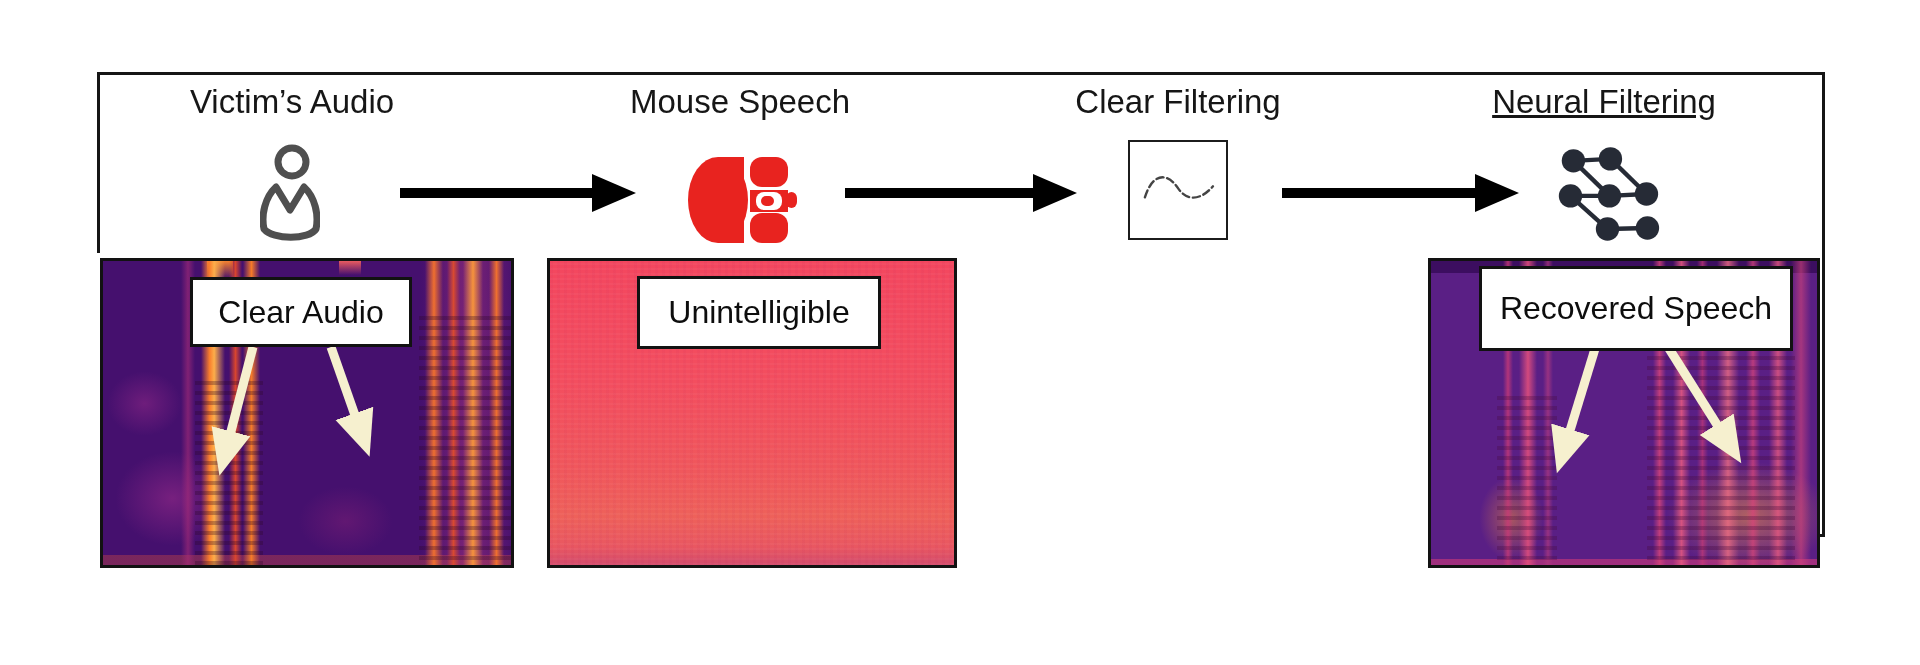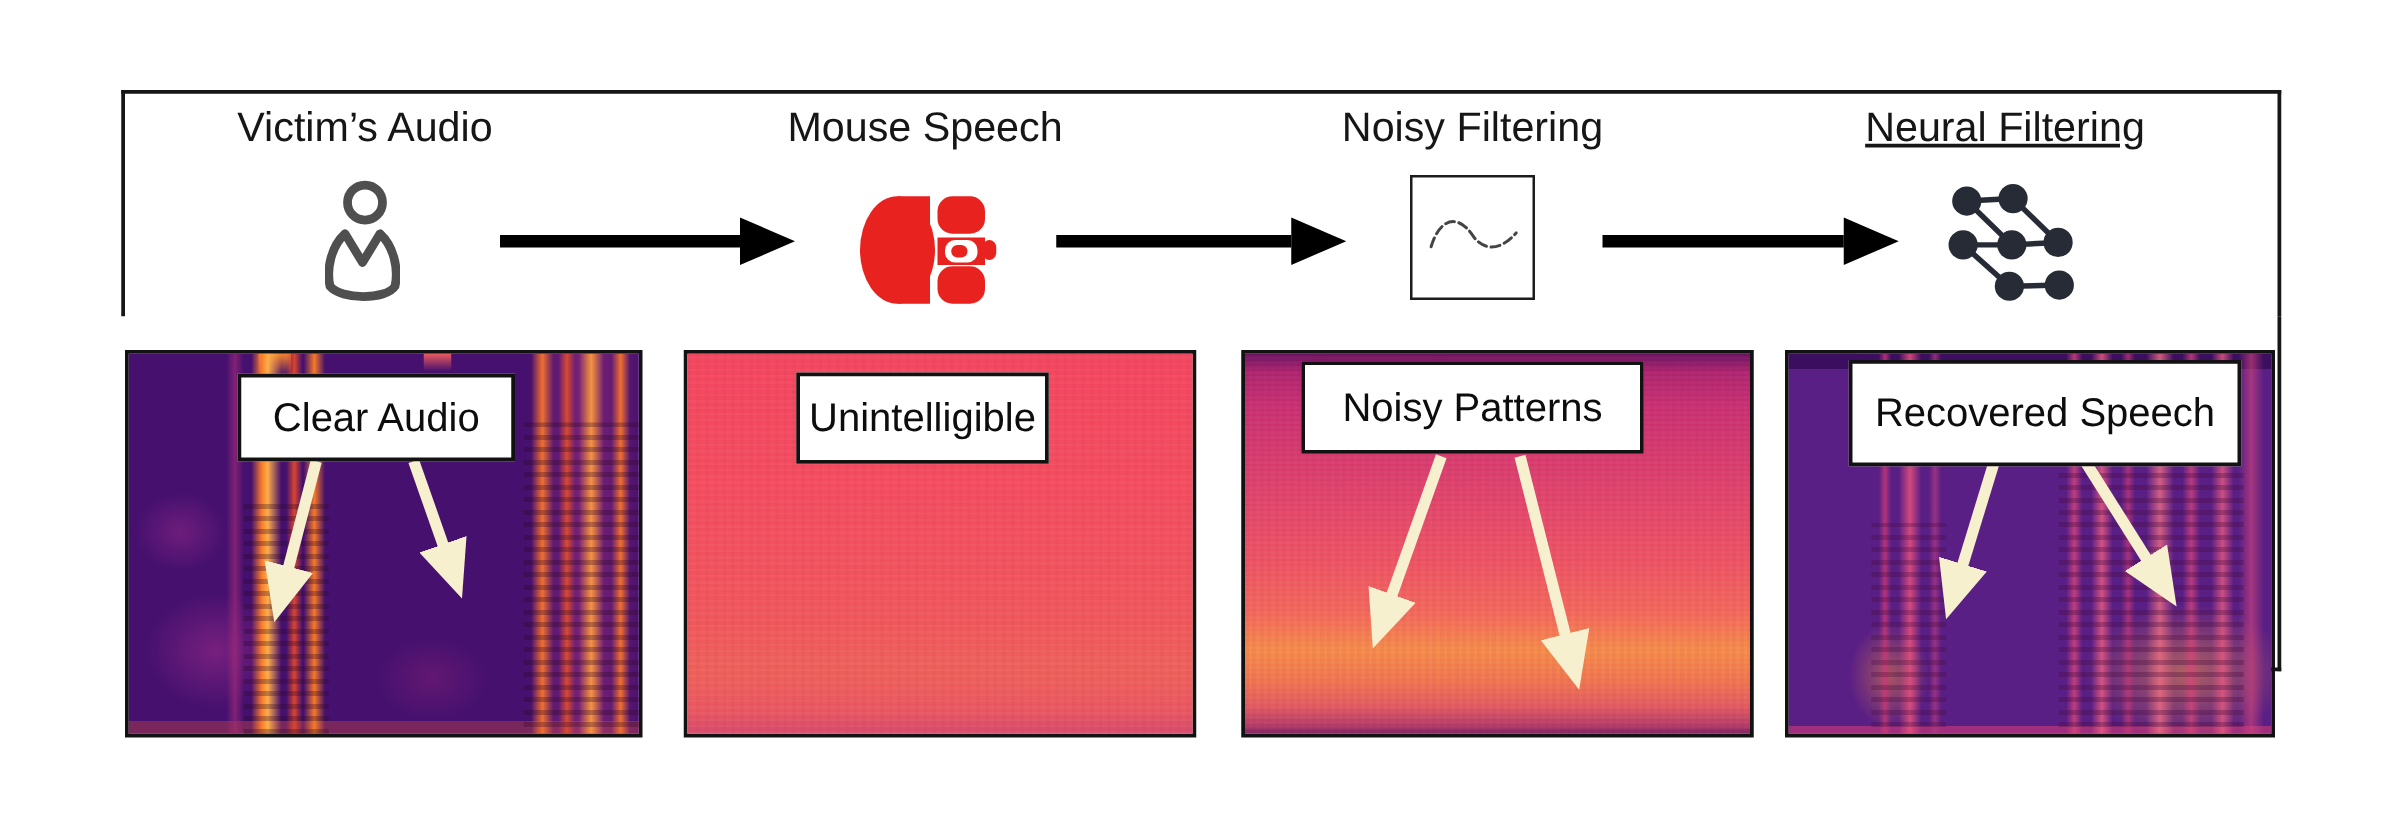--- a/index.html
+++ b/index.html
@@ -77,21 +77,21 @@
     border-bottom: 19px solid transparent;
     border-left: 44px solid #000000;
   }
   .fa1 { left: 400px; width: 192px; }
   .fa2 { left: 845px; width: 188px; }
   .fa3 { left: 1282px; width: 193px; }
 
   
   .panel {
     position: absolute;
-    top: 280px;
+    top: 258px;
     height: 310px;
     box-sizing: border-box;
     border: 3px solid #121212;
   }
   .p1 { left: 100px;  width: 414px; }
   .p2 { left: 547px;  width: 410px; }
   .p3 { left: 993px;  width: 410px; }
   .p4 { left: 1428px; width: 392px; }
 
   .spec-bg { position: absolute; inset: 0; }
@@ -195,21 +195,21 @@
     box-sizing: border-box;
     background: #ffffff;
     border: 3px solid #121212;
     display: flex; align-items: center; justify-content: center;
     font-size: 32px;
     color: #0d0d0d;
     white-space: nowrap;
     z-index: 3;
   }
   .pl1 { left: 87px; top: 16px; width: 222px; height: 70px; }
-  .pl2 { left: 87px; top: 15px; width: 202px; height: 73px; }
+  .pl2 { left: 87px; top: 15px; width: 244px; height: 73px; }
   .pl3 { left: 45px; top: 6px;  width: 274px; height: 74px; }
   .pl4 { left: 48px; top: 5px;  width: 314px; height: 85px; }
 
   .ann {
     position: absolute; inset: 0;
     width: 100%; height: 100%;
     z-index: 2;
     pointer-events: none;
   }
 </style>
@@ -217,21 +217,21 @@
 <body>
 
 <div class="canvas">
 
   <div class="header-box"></div>
   <div class="border-right-ext"></div>
   <div class="border-bottom-tick"></div>
 
   <div class="stage-label sl1">Victim’s Audio</div>
   <div class="stage-label sl2">Mouse Speech</div>
-  <div class="stage-label sl3">Noisy Filtering</div>
+  <div class="stage-label sl3">Clear Filtering</div>
   <div class="stage-label sl4">Neural Filtering</div>
 
   <svg class="icon-abs" style="left:260px; top:142px;" width="60" height="100" viewBox="0 0 60 100">
     <circle cx="32" cy="20" r="14" fill="none" stroke="#4f4f4f" stroke-width="7"></circle>
     <path d="M30 68 L16 45 C5 55 1 73 4 87 C13 98 49 98 56 87 C59 73 55 55 44 45 Z" fill="none" stroke="#4f4f4f" stroke-width="7" stroke-linejoin="round"></path>
   </svg>
 
   <svg class="icon-abs" style="left:688px; top:156px;" width="110" height="88" viewBox="0 0 110 88">
     <ellipse cx="30" cy="44" rx="30" ry="43" fill="#e8231f"></ellipse>
     <rect x="30" y="1" width="26" height="86" fill="#e8231f"></rect>
@@ -286,33 +286,20 @@
       <line x1="228" y1="86" x2="254" y2="160" stroke="#f6f0cf" stroke-width="9" marker-end="url(#ah1)"></line>
     </svg>
     <div class="panel-label pl1">Clear Audio</div>
   </div>
 
   <div class="panel p2">
     <div class="spec-bg bg2"></div>
     <div class="panel-label pl2">Unintelligible</div>
   </div>
 
-  <div class="panel p3">
-    <div class="spec-bg bg3"></div>
-    <svg class="ann" viewBox="0 0 404 304">
-      <defs>
-        <marker id="ah3" markerUnits="userSpaceOnUse" markerWidth="50" markerHeight="46" refX="8" refY="23" orient="auto">
-          <polygon points="0,3 0,43 46,23" fill="#f6f0cf"></polygon>
-        </marker>
-      </defs>
-      <line x1="157" y1="82" x2="115" y2="200" stroke="#f6f0cf" stroke-width="9" marker-end="url(#ah3)"></line>
-      <line x1="220" y1="82" x2="258" y2="232" stroke="#f6f0cf" stroke-width="9" marker-end="url(#ah3)"></line>
-    </svg>
-    <div class="panel-label pl3">Noisy Patterns</div>
-  </div>
 
   <div class="panel p4">
     <div class="spec-bg bg4"></div>
     <svg class="ann" viewBox="0 0 386 304">
       <defs>
         <marker id="ah4" markerUnits="userSpaceOnUse" markerWidth="50" markerHeight="46" refX="8" refY="23" orient="auto">
           <polygon points="0,3 0,43 46,23" fill="#f6f0cf"></polygon>
         </marker>
       </defs>
       <line x1="167" y1="78" x2="137" y2="176" stroke="#f6f0cf" stroke-width="9" marker-end="url(#ah4)"></line>

